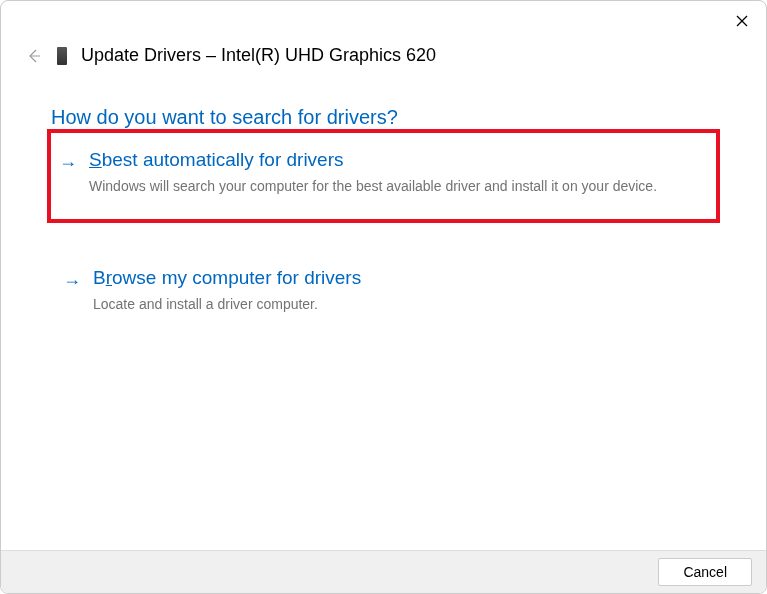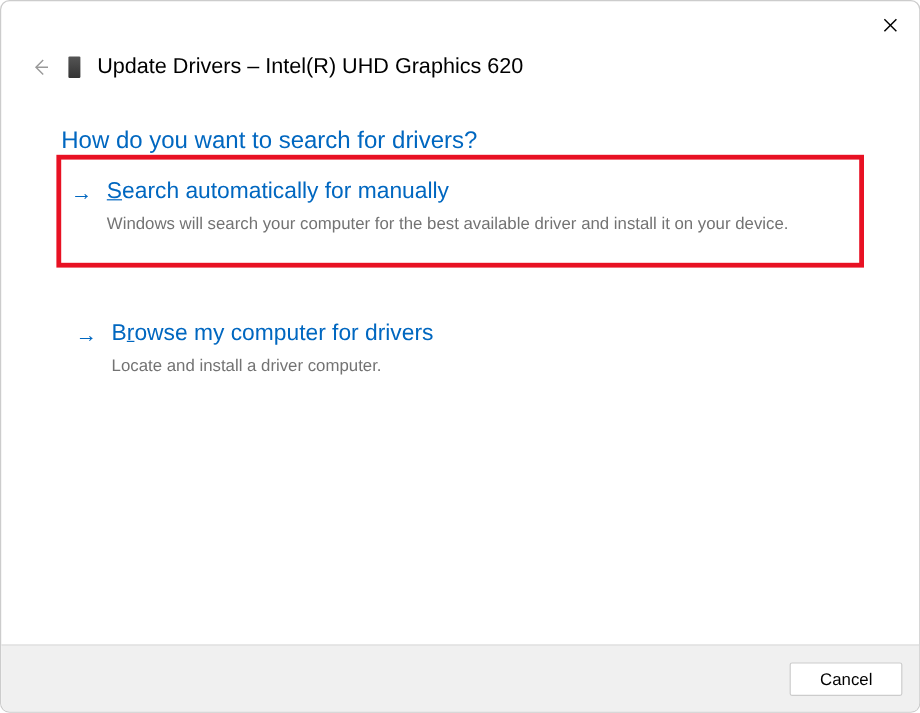--- a/index.html
+++ b/index.html
@@ -106,21 +106,21 @@
       font-size: 14px;
       color: #737373;
       line-height: 1.4;
       font-weight: 400;
     }
     .footer {
       position: absolute;
       bottom: 0;
       left: 0;
       right: 0;
-      height: 56px;
+      height: 43px;
       background: #f0f0f0;
       border-top: 1px solid #ddd;
       display: flex;
       justify-content: flex-end;
       align-items: center;
       padding: 0 14px;
     }
     .cancel-btn {
       background: #fff;
       border: 1px solid #ccc;
@@ -153,21 +153,21 @@
   <span class="header-title">Update Drivers – Intel(R) UHD Graphics 620</span>
 </div>
 
 <div class="content">
   <div class="question">How do you want to search for drivers?</div>
 
   <div class="option-box option-highlighted">
     <div class="option-row">
       <span class="arrow-right">→</span>
       <div class="option-text">
-        <div class="option-title"><span class="underline-first">S</span><span>earch automatically for manually</span></div>
+        <div class="option-title"><span class="underline-first">S</span><span>best automatically for drivers</span></div>
         <div class="option-desc">Windows will search your computer for the best available driver and install it on your device.</div>
       </div>
     </div>
   </div>
 
   <div class="option-box">
     <div class="option-row">
       <span class="arrow-right">→</span>
       <div class="option-text">
         <div class="option-title"><span>B</span><span class="underline-first">r</span><span>owse my computer for drivers</span></div>

